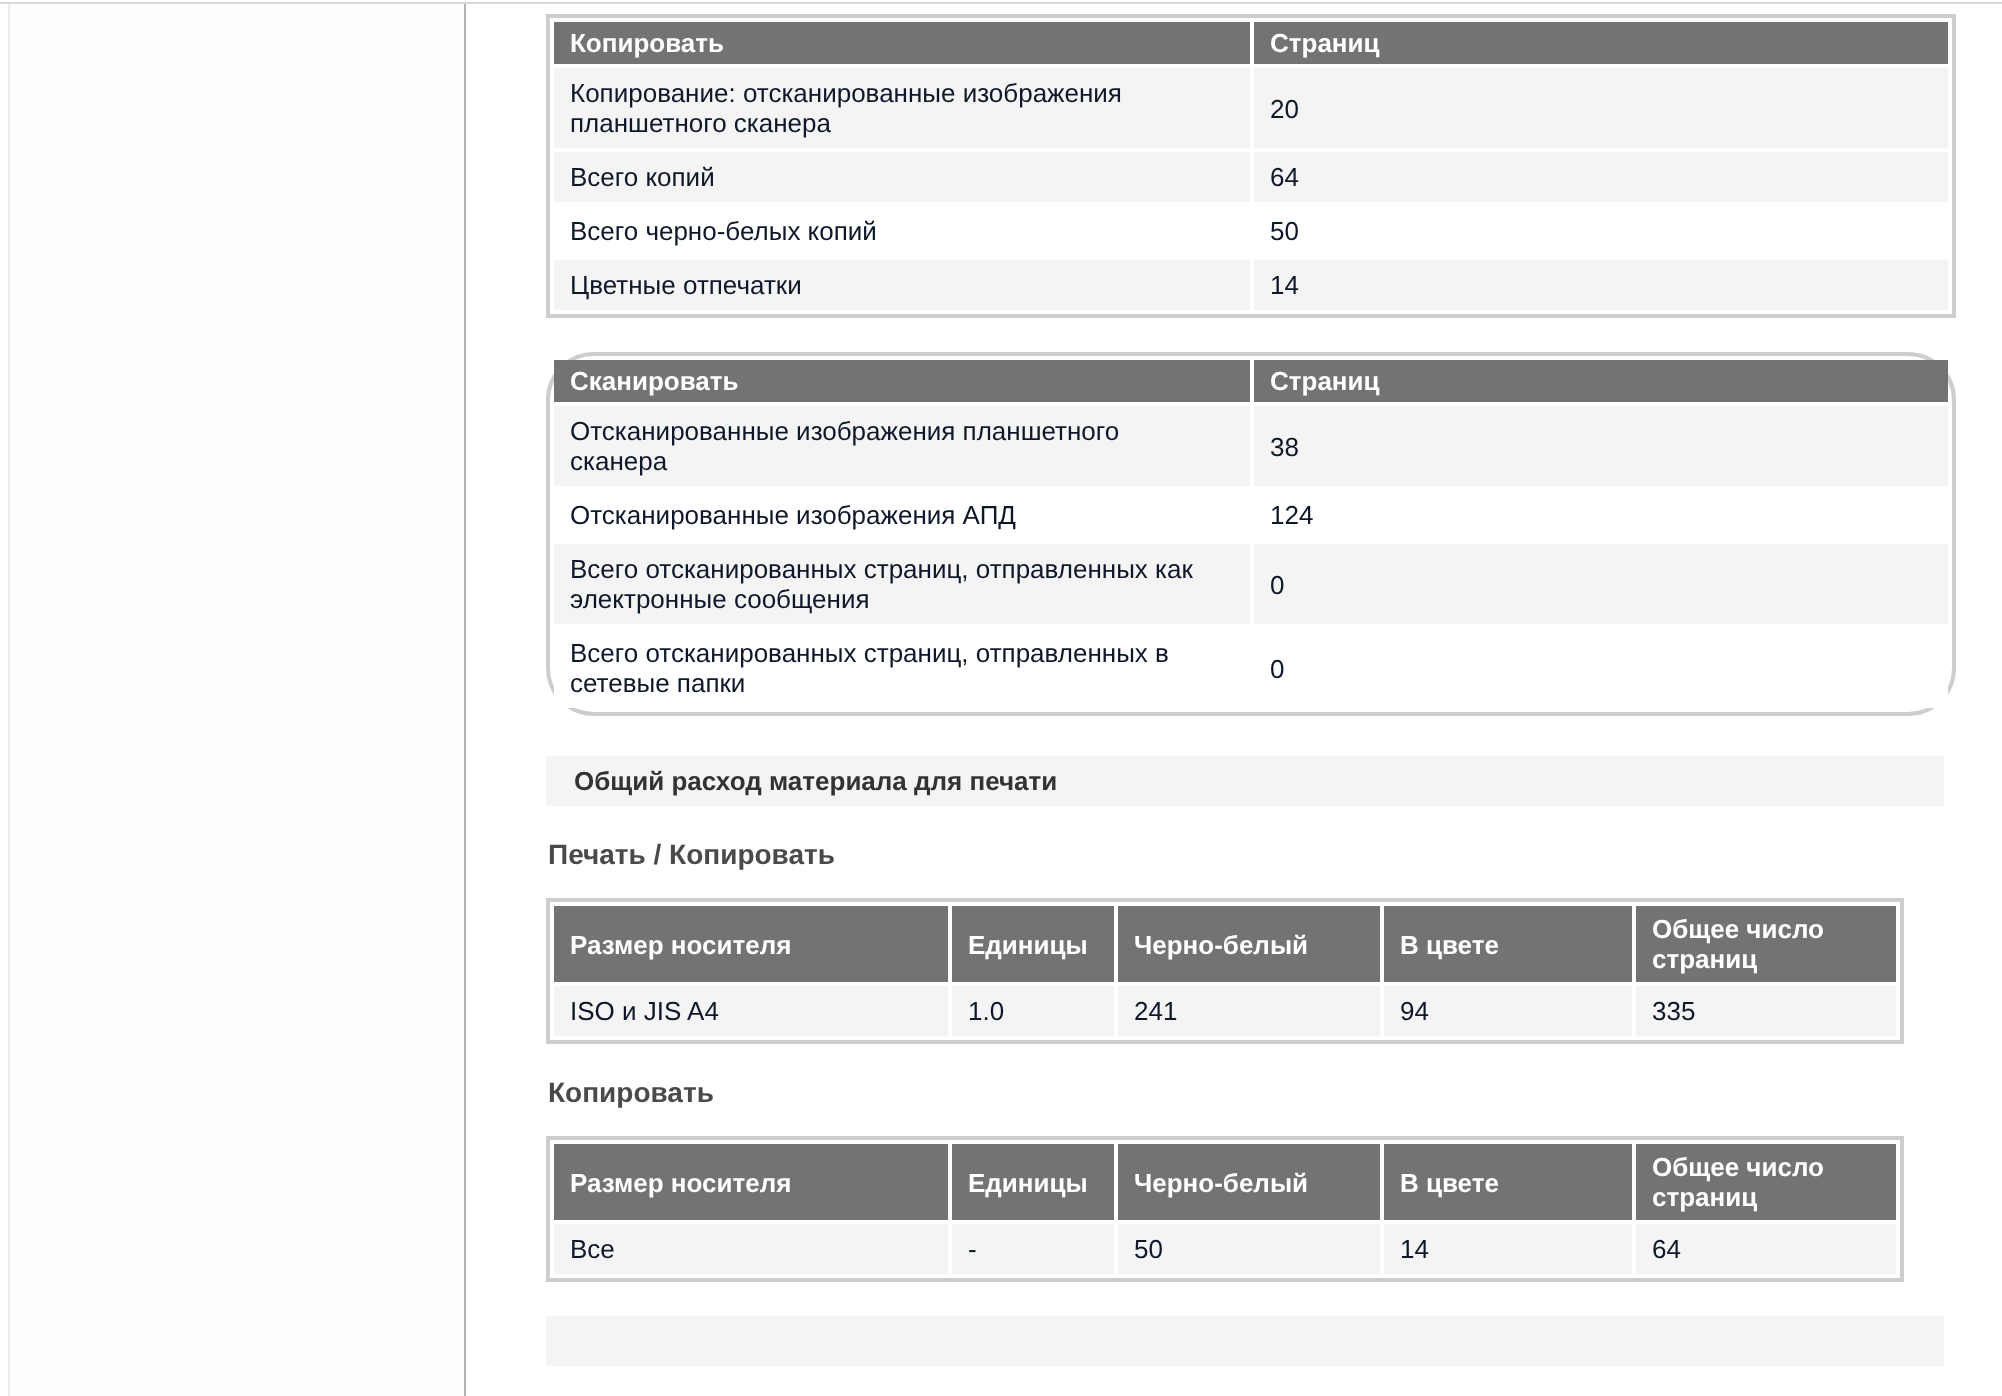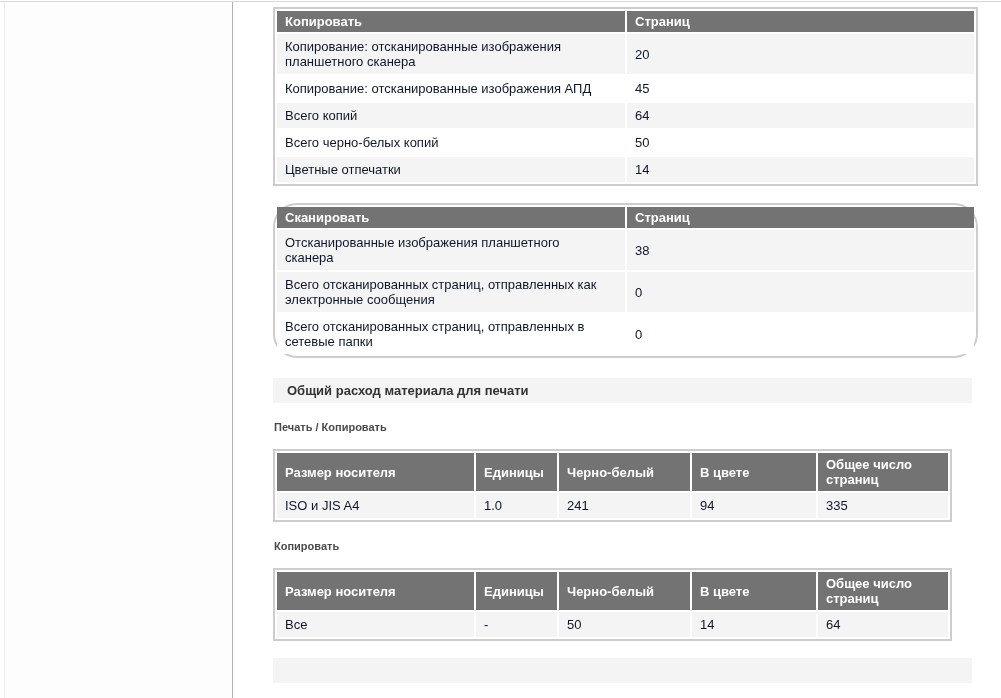--- a/index.html
+++ b/index.html
@@ -85,21 +85,21 @@
     height: 25px;
     line-height: 25px;
     background: #f4f4f4;
     color: #333333;
     font-size: 13px;
     font-weight: bold;
     padding-left: 14px;
   }
   .sub-heading {
     margin: 16px 0 14px 1px;
-    font-size: 11px;
+    font-size: 14px;
     font-weight: bold;
     color: #4a4a4a;
     line-height: 16px;
   }
   .section-bar.partial {
     margin-top: 17px;
   }
 </style>
 </head>
 <body>
@@ -121,24 +121,20 @@
           <th>Копировать</th>
           <th>Страниц</th>
         </tr>
       </thead>
       <tbody>
         <tr class="odd">
           <td>Копирование: отсканированные изображения
 планшетного сканера</td>
           <td>20</td>
         </tr>
-        <tr class="even">
-          <td>Копирование: отсканированные изображения АПД</td>
-          <td>45</td>
-        </tr>
         <tr class="odd">
           <td>Всего копий</td>
           <td>64</td>
         </tr>
         <tr class="even">
           <td>Всего черно-белых копий</td>
           <td>50</td>
         </tr>
         <tr class="odd">
           <td>Цветные отпечатки</td>
@@ -156,20 +152,24 @@
         <tr>
           <th>Сканировать</th>
           <th>Страниц</th>
         </tr>
       </thead>
       <tbody>
         <tr class="odd">
           <td>Отсканированные изображения планшетного
 сканера</td>
           <td>38</td>
+        </tr>
+        <tr class="even">
+          <td>Отсканированные изображения АПД</td>
+          <td>124</td>
         </tr>
         <tr class="odd">
           <td>Всего отсканированных страниц, отправленных как
 электронные сообщения</td>
           <td>0</td>
         </tr>
         <tr class="even">
           <td>Всего отсканированных страниц, отправленных в
 сетевые папки</td>
           <td>0</td>

